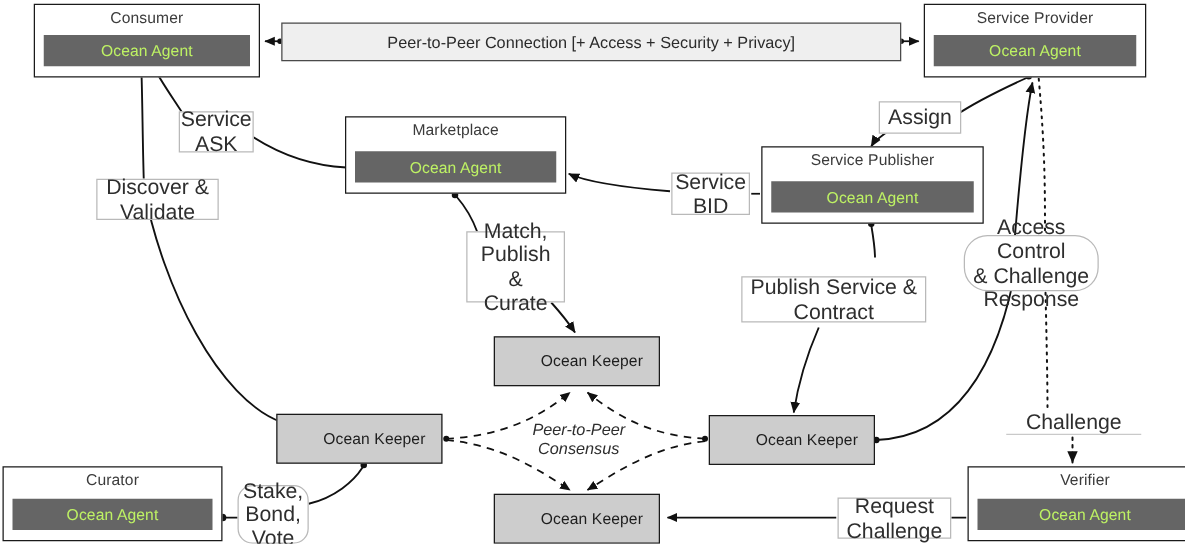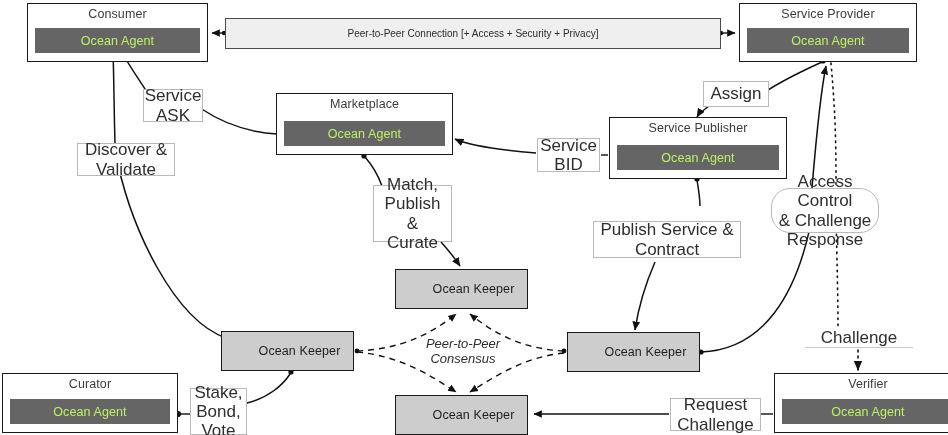--- a/index.html
+++ b/index.html
@@ -12,21 +12,21 @@
   .actor{position:absolute;background:#ffffff;border:1.4px solid #1a1a1a;box-sizing:border-box;z-index:3;}
   .actor .actor-title{position:absolute;left:0;right:0;top:3px;text-align:center;
       font-size:12.5px;color:#3b3b3b;letter-spacing:.1px;}
   .actor .agent-bar{position:absolute;left:7px;right:7px;bottom:8px;height:25px;
       background:#656565;display:flex;align-items:center;justify-content:center;}
   .actor .agent-bar span{font-size:12.5px;color:#bef264;letter-spacing:.1px;}
 
   
   .p2pbar{position:absolute;background:#efefef;border:1.2px solid #4a4a4a;box-sizing:border-box;
       display:flex;align-items:center;justify-content:center;z-index:3;}
-  .p2pbar span{font-size:10px;color:#2b2b2b;}
+  .p2pbar span{font-size:13px;color:#2b2b2b;}
 
   
   .keeper{position:absolute;background:#cdcdcd;border:1.4px solid #1a1a1a;box-sizing:border-box;
       display:flex;align-items:center;justify-content:center;z-index:3;padding-left:24px;}
   .keeper span{font-size:12.5px;color:#1d1d1d;letter-spacing:.1px;}
 
   
   .elabel{position:absolute;background:#ffffff;border:1px solid #b9b9b9;box-sizing:border-box;
       display:flex;align-items:center;justify-content:center;text-align:center;z-index:4;
       font-size:17px;color:#2e2e2e;line-height:1.13;padding:1px 3px;}
@@ -198,21 +198,21 @@
 
   <div class="elabel plain" style="left:805px;top:328px;width:108px;height:20px;border-bottom:1px solid #c9c9c9;">
     <i>Challenge</i>
   </div>
 
   <div class="elabel" style="left:670px;top:398px;width:91px;height:33px;flex-direction:column;">
     <i>Request</i>
     <i>Challenge</i>
   </div>
 
-  <div class="elabel" style="left:190px;top:388px;width:57px;height:47px;flex-direction:column;">
+  <div class="elabel" style="left:190px;top:388px;width:57px;height:47px;flex-direction:column;border-radius:12px;">
     <i>Stake,</i>
     <i>Bond,</i>
     <i>Vote</i>
   </div>
 
   <div class="cons-lbl" style="left:398px;top:337px;width:130px;">
     <i>Peer-to-Peer</i>
     <i>Consensus</i>
   </div>
 

